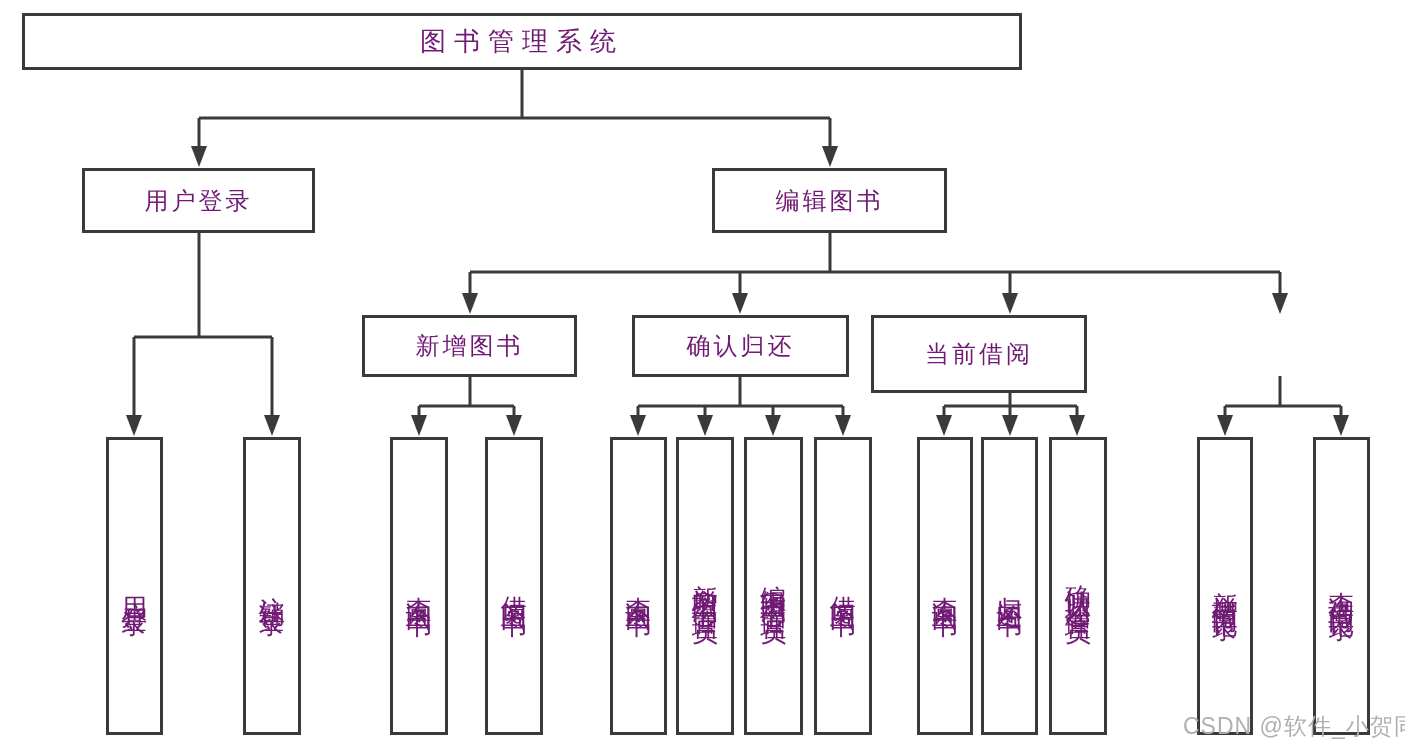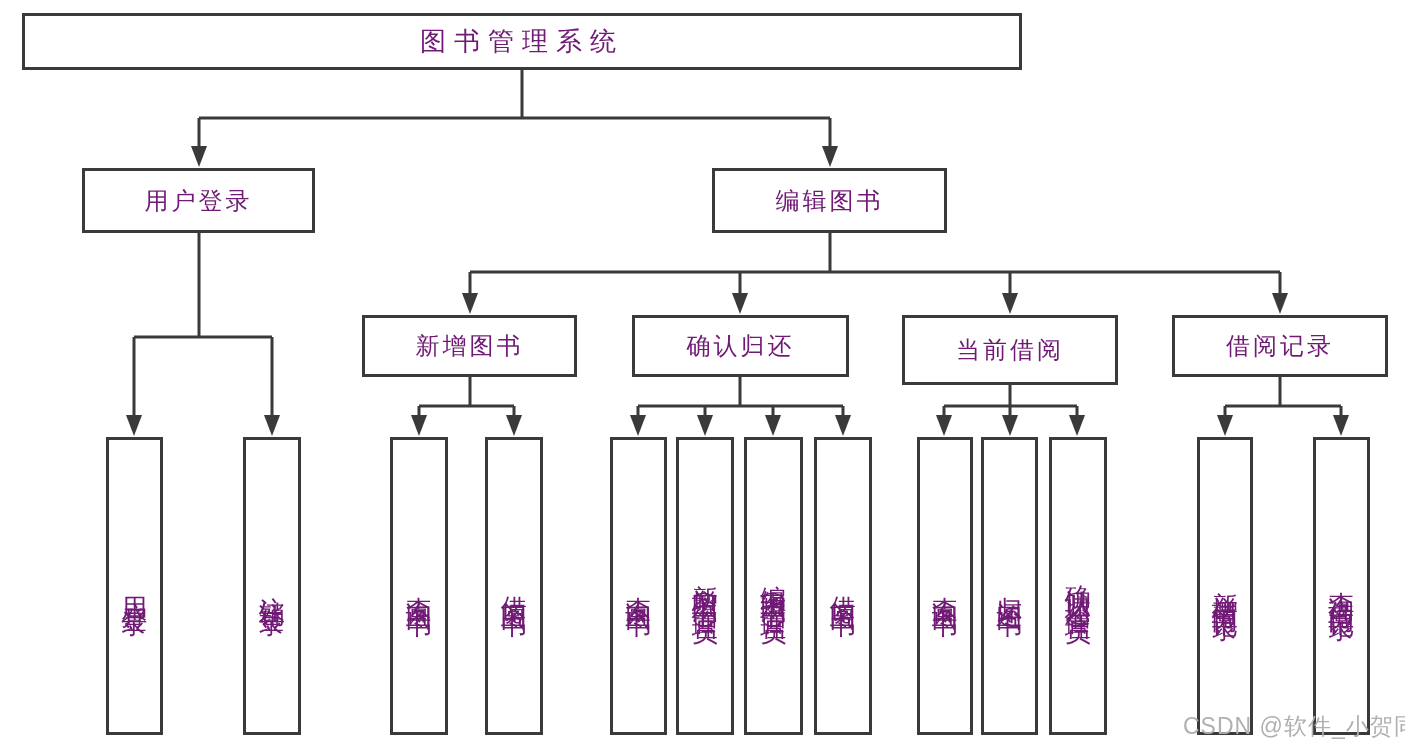--- a/index.html
+++ b/index.html
@@ -105,22 +105,21 @@
     </g>
   </svg>
 
   <div class="node root" style="left:22px;top:13px;width:1000px;height:57px;">图书管理系统</div>
 
   <div class="node h" style="left:82px;top:168px;width:233px;height:65px;">用户登录</div>
   <div class="node h" style="left:712px;top:168px;width:235px;height:65px;">编辑图书</div>
 
   <div class="node h" style="left:362px;top:315px;width:215px;height:62px;">新增图书</div>
   <div class="node h" style="left:632px;top:315px;width:217px;height:62px;">确认归还</div>
-  <div class="node h" style="left:902px;top:315px;width:216px;height:70px;">当前借阅</div>
-  <div class="node h" style="left:1172px;top:315px;width:216px;height:62px;">借阅记录</div>
+  <div class="node h" style="left:871px;top:315px;width:216px;height:78px;">当前借阅</div>
 
   <div class="node leaf" style="left:106px;top:437px;width:57px;height:298px;">
     <span class="vtext">用户登录</span>
   </div>
   <div class="node leaf" style="left:243px;top:437px;width:58px;height:298px;">
     <span class="vtext">注销登录</span>
   </div>
 
   <div class="node leaf" style="left:390px;top:437px;width:58px;height:298px;">
     <span class="vtext">查询图书</span>

